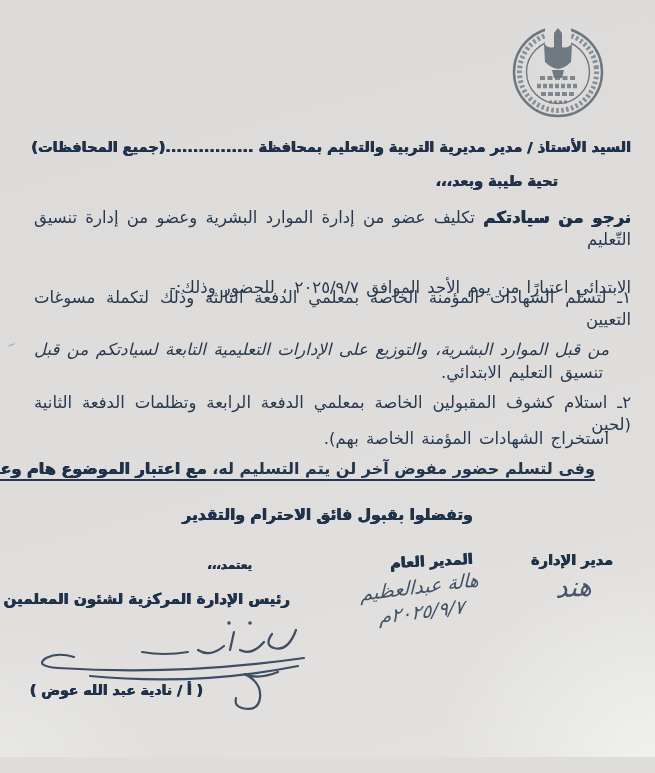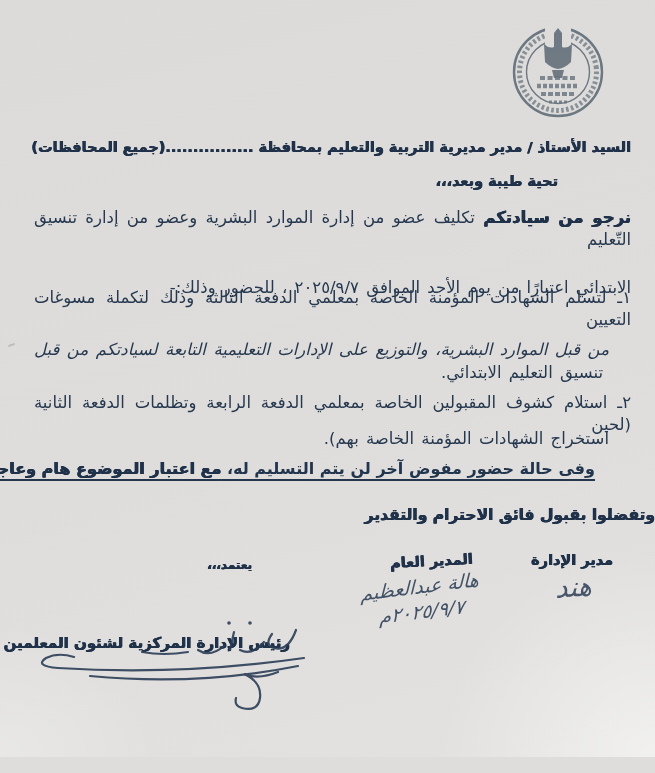--- a/index.html
+++ b/index.html
@@ -16,21 +16,21 @@
       radial-gradient(40% 30% at 0% 100%, rgba(255,255,255,.25), rgba(255,255,255,0) 60%),
       linear-gradient(165deg,#dcdbd9 0%,#dedddb 55%,#e3e2e0 100%);
     color:#24374f;
   }
   .ln{position:absolute;line-height:1.35;white-space:nowrap;}
   .jl{white-space:normal;text-align:justify;text-align-last:justify;}
   .body-txt{font-size:16.5px;color:#26384f;word-spacing:2px;}
   .hv{font-weight:700;text-shadow:.5px 0 currentColor,-.3px 0 currentColor;color:#20314a;}
   .warning{text-decoration:underline;text-underline-offset:5px;text-decoration-thickness:1.5px;text-align:center;white-space:nowrap;}
   .hand{font-style:italic;color:#2c3e57;transform-origin:right top;}
-  .center{text-align:right;white-space:nowrap;}
+  .center{text-align:center;white-space:nowrap;}
   .artifact{position:absolute;background:#9aa0a6;opacity:.55;border-radius:2px;}
   svg{display:block;}
 </style>
 </head>
 <body>
 
 <div class="page">
 
   <svg style="position:absolute;left:510px;top:16px;opacity:.82;" width="96" height="104" viewBox="0 0 96 104">
     <g stroke="#53616e" fill="none">
@@ -63,46 +63,47 @@
   <div class="ln body-txt" style="top:247px;right:24px;margin-top:30px;">الابتدائي اعتبارًا من يوم الأحد الموافق ٢٠٢٥/٩/٧ ، للحضور وذلك:-</div>
 
   <div class="ln body-txt jl" style="top:287px;right:24px;left:34px;">١ـ لتسلم الشهادات المؤمنة الخاصة بمعلمي الدفعة الثالثة وذلك لتكملة مسوغات التعيين</div>
   <div class="ln body-txt jl" style="top:339px;right:46px;left:34px;font-style:italic;">من قبل الموارد البشرية، والتوزيع على الإدارات التعليمية التابعة لسيادتكم من قبل</div>
   <div class="ln body-txt" style="top:362px;right:52px;">تنسيق التعليم الابتدائي.</div>
 
   <div class="ln body-txt jl" style="top:392px;right:24px;left:34px;">٢ـ استلام كشوف المقبولين الخاصة بمعلمي الدفعة الرابعة وتظلمات الدفعة الثانية (لحين</div>
   <div class="ln body-txt" style="top:428px;right:46px;">استخراج الشهادات المؤمنة الخاصة بهم).</div>
 
   <div class="ln warning" style="top:458px;left:60px;right:60px;font-size:16px;">
-    <b style="color:#22354e;">وفى حالة حضور مفوض آخر لن يتم التسليم له، </b><b class="hv">مع اعتبار الموضوع هام وعاجل</b>
+    <b style="color:#22354e;">وفى لتسلم حضور مفوض آخر لن يتم التسليم له، </b><b class="hv">مع اعتبار الموضوع هام وعاجل</b>
   </div>
 
   <div class="ln hv center" style="top:505px;left:0;right:0;font-size:15.5px;">وتفضلوا بقبول فائق الاحترام والتقدير</div>
 
   <div class="ln hv" style="top:551px;right:42px;font-size:14.5px;">مدير الإدارة</div>
   <div class="ln hand" style="top:568px;right:62px;font-size:27px;transform:rotate(-4deg) skewX(-6deg);opacity:.85;">هند</div>
 
   <div class="ln hv" style="top:552px;right:182px;font-size:14.5px;transform:rotate(-3deg);">المدير العام</div>
   <div class="ln hand" style="top:567px;right:176px;font-size:19px;transform:rotate(-7deg) skewX(-8deg);opacity:.88;">هالة عبدالعظيم</div>
   <div class="ln hand" style="top:594px;right:190px;font-size:19px;transform:rotate(-7deg) skewX(-8deg);opacity:.88;">٢٠٢٥/٩/٧م</div>
 
   <div class="ln hv" style="top:557px;right:403px;font-size:12px;">يعتمد،،،</div>
-  <div class="ln hv" style="top:589px;right:365px;font-size:15px;margin-top:44px;">رئيس الإدارة المركزية لشئون المعلمين</div>
+  <div class="ln hv" style="top:589px;right:365px;font-size:15px;">رئيس الإدارة المركزية لشئون المعلمين</div>
 
   <svg style="position:absolute;left:28px;top:612px;" width="300" height="105" viewBox="0 0 300 105">
     <g fill="none" stroke="#2c3e57" stroke-width="2.2" stroke-linecap="round" opacity=".9">
       <path d="M268 18 q-8 22 -22 18 q-10 -3 -2 -14"></path>
       <path d="M236 30 q-12 14 -24 8"></path>
       <path d="M206 20 l-4 18"></path>
       <path d="M196 34 q-14 12 -26 4"></path>
       <path d="M160 40 q-24 4 -46 0"></path>
       <circle cx="222" cy="11" r="1.8" fill="#2c3e57" stroke="none"></circle>
       <circle cx="201" cy="11" r="1.8" fill="#2c3e57" stroke="none"></circle>
       <path d="M276 46 Q150 64 30 56 Q6 54 18 46 Q30 40 46 45"></path>
       <path d="M270 54 Q170 74 62 64"></path>
       <path d="M250 60 q-20 8 -34 2 q18 8 16 24 q-2 14 -18 10 q-8 -2 -6 -10"></path>
     </g>
   </svg>
 
+  <div class="ln hv" style="top:681px;right:452px;font-size:14px;">( أ / نادية عبد الله عوض )</div>
 
   <div class="artifact" style="left:8px;top:344px;width:7px;height:2px;transform:rotate(-20deg);"></div>
 
 </div>
 
 </body></html>

